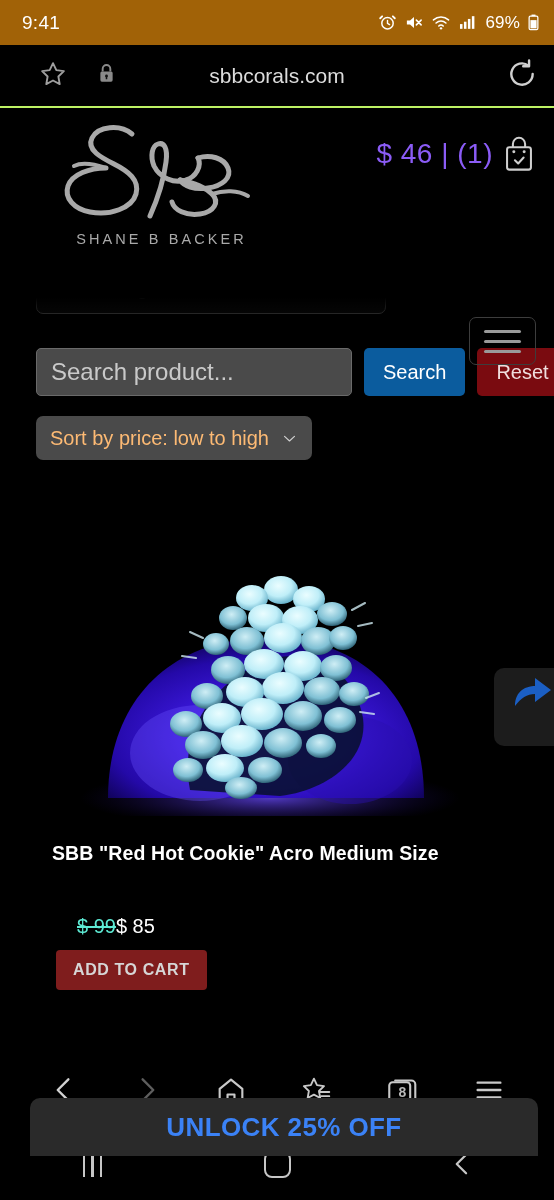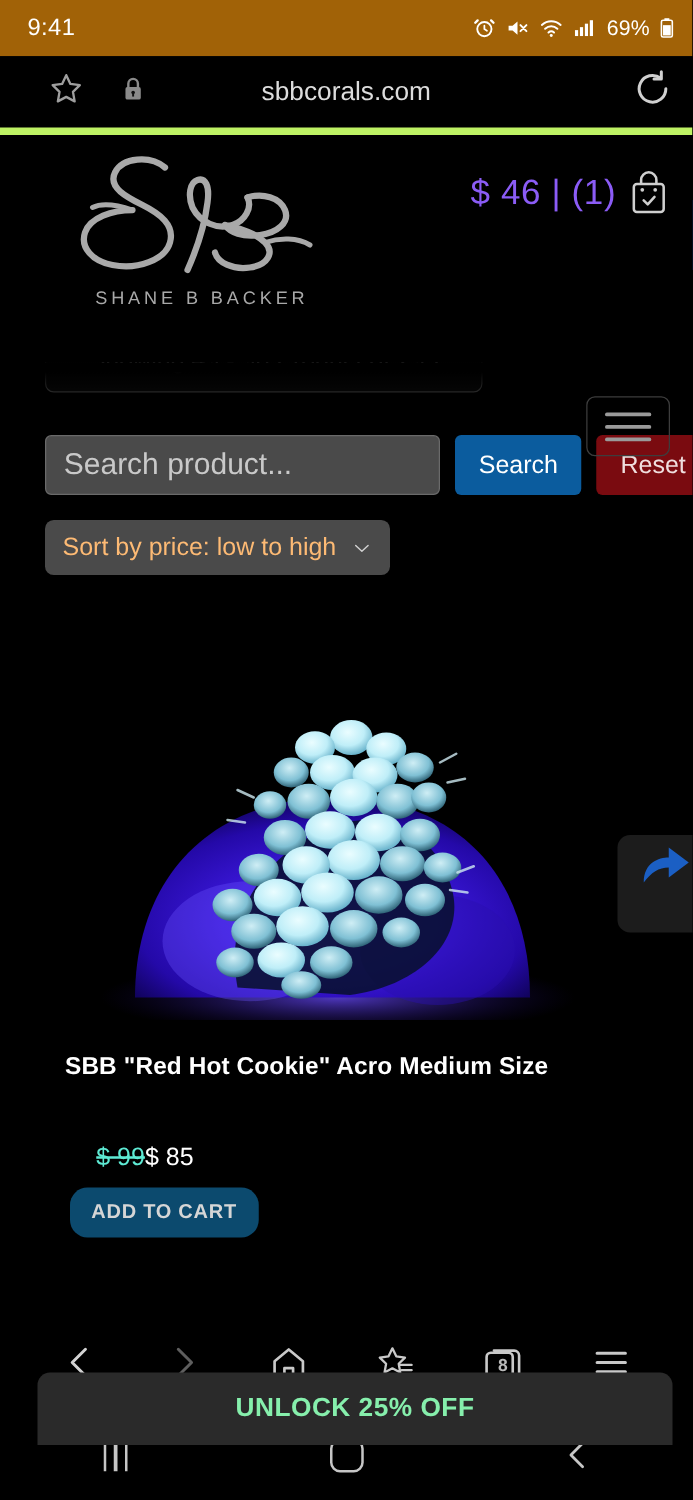--- a/index.html
+++ b/index.html
@@ -19,21 +19,21 @@
   }
   .clock { font-size:19px; color:#fff; letter-spacing:.3px; }
   .status-icons { display:flex; align-items:center; gap:7px;text-align:right; }
   .status-icons svg { display:block; }
   .batt-pct { font-size:17px; color:#fff; margin-left:1px; letter-spacing:.2px; }
 
   
   .urlbar {
     height:63px; display:flex; align-items:center; background:#000;
     padding:0 16px; position:relative;
-    border-bottom:6px solid #bef264;
+    border-bottom:2px solid #bef264;
   }
   .urlbar .star { margin-left:22px; }
   .urlbar .lock { margin-left:28px; }
   .url-text {
     position:absolute; left:0; right:0; text-align:center;
     font-size:21px; color:#dcdcdc; pointer-events:none;
   }
   .reload { margin-left:auto; }
 
   
@@ -104,22 +104,22 @@
   
   .product { position:absolute; top:390px; left:0; width:554px; }
   .prod-img { width:554px; height:318px; background:#000; position:relative; overflow:hidden; }
   .prod-title {
     margin:26px 0 0 52px; font-size:19.5px; font-weight:bold; color:#fff; letter-spacing:.1px;
   }
   .prod-price { margin:50px 0 0 52px; font-size:20px; color:#fff; }
   .prod-price .old { color:#5eead4; text-decoration:line-through;margin-left:25px; }
   .prod-price .new { color:#fff; }
   .add-cart {
-    margin:12px 0 0 56px; display:inline-block; background:#0c4a6e;
-    border:none; border-radius:14px; padding:11px 17px;
+    margin:12px 0 0 56px; display:inline-block; background:#7f1d1d;
+    border:none; border-radius:4px; padding:11px 17px;
     font-size:16px; font-weight:bold; letter-spacing:.6px; color:#d6d6d6;
     font-family:"Liberation Sans", sans-serif; cursor:pointer;
   }
 
   
   .share-widget {
     position:absolute; right:-6px; top:560px; width:66px; height:78px;
     background:#1c1c1c; border-radius:10px 0 0 10px; z-index:18;
     display:flex; align-items:flex-start; justify-content:center; padding-top:8px;
   }
@@ -127,21 +127,21 @@
     position:absolute; right:0; top:52px; width:30px; height:56px;
     background:#15499a; border-radius:14px 0 0 14px; z-index:17;
   }
 
   
   .promo {
     position:absolute; left:30px; bottom:0; width:508px; height:58px;
     background:#2a2a2a; border-radius:10px 10px 0 0; z-index:40;
     display:flex; align-items:center; justify-content:center;
   }
-  .promo span { font-size:21px; font-weight:bold; color:#86efac; letter-spacing:.4px; }
+  .promo span { font-size:26px; font-weight:bold; color:#3b82f6; letter-spacing:.4px; }
 
   
   .browser-bar {
     position:absolute; top:1056px; left:0; width:554px; height:72px; background:#000;
     display:flex; align-items:center; justify-content:space-around; padding:0 22px;
   }
   .tabcount {
     position:absolute; left:50%; top:50%; transform:translate(-58%,-50%);
     font-size:14px; color:#b9b9b9; font-weight:bold;
   }

